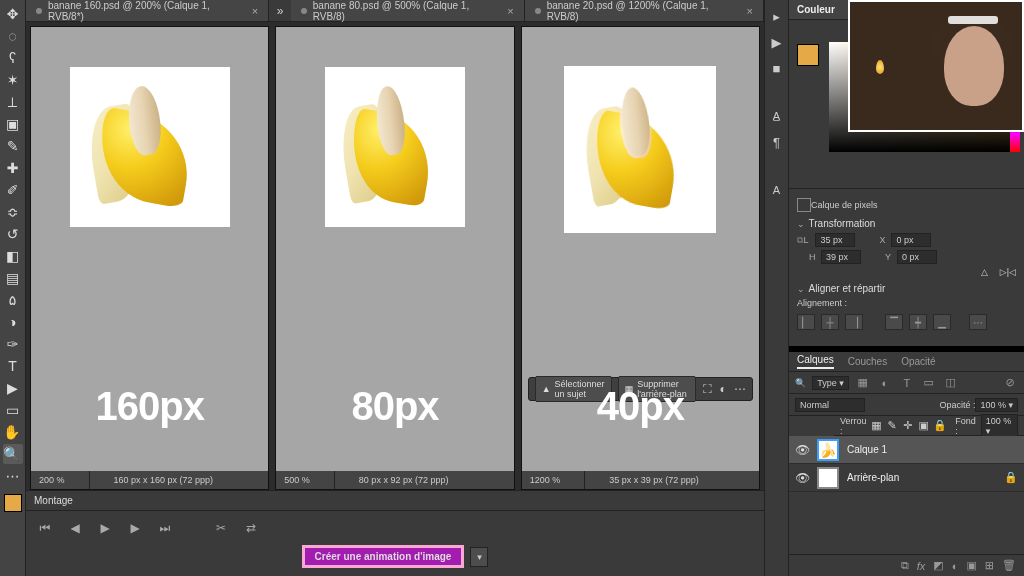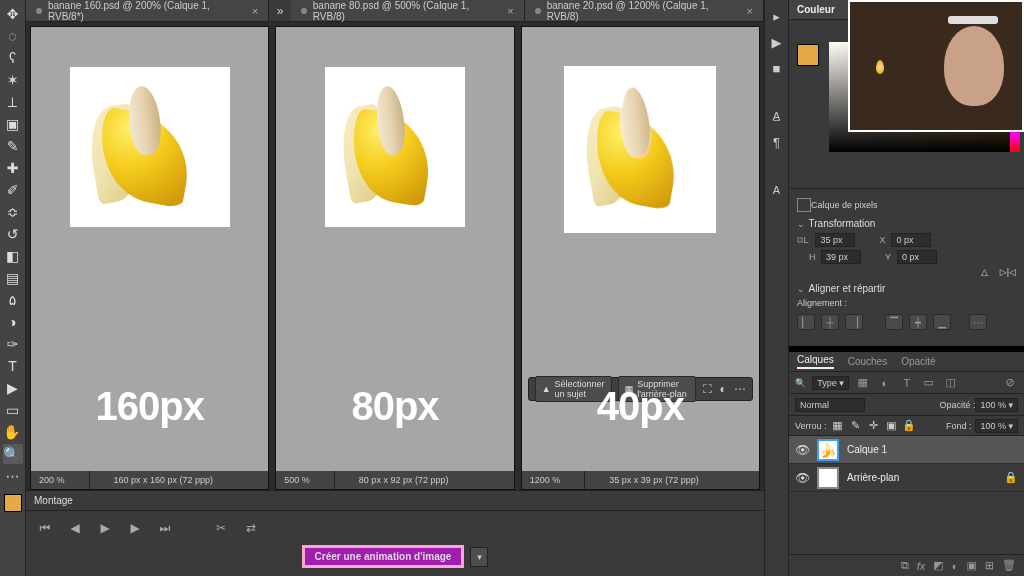--- a/index.html
+++ b/index.html
@@ -58,21 +58,21 @@
   .chev{color:#aaa;font-size:9px;margin-right:4px;}
   .align-row{display:flex;gap:6px;margin:6px 0;}
   .align-btn{width:18px;height:16px;background:#4a4a4a;border:1px solid #2a2a2a;display:flex;align-items:center;justify-content:center;color:#999;font-size:10px;}
   .layers-panel{flex:1;background:#3a3a3a;border-top:6px solid #000000;display:flex;flex-direction:column;}
   .lay-tabs{height:20px;display:flex;align-items:center;gap:14px;padding:0 8px;border-bottom:1px solid #222;font-size:10px;}
   .lay-tabs .t{color:#999;} .lay-tabs .t.active{color:#eee;border-bottom:2px solid #eee;padding-bottom:2px;}
   .lay-filter{height:22px;display:flex;align-items:center;gap:6px;padding:0 6px;border-bottom:1px solid #222;font-size:9px;}
   .lf-sel{background:#2d2d2d;border:1px solid #222;padding:1px 4px;}
   .lf-icn{width:16px;height:14px;color:#999;display:flex;align-items:center;justify-content:center;font-size:11px;}
   .lay-blend{height:22px;display:flex;align-items:center;padding:0 6px;border-bottom:1px solid #222;font-size:9px;}
-  .lay-lock{height:20px;display:flex;align-items:center;gap:4px;padding:0 6px;border-bottom:1px solid #222;font-size:9px;color:#ccc;}
+  .lay-lock{height:20px;display:flex;align-items:center;gap:4px;padding:0 6px;border-bottom:1px solid #222;font-size:9px;color:#ccc;margin-left:45px;}
   .lay-lock .lk{width:14px;height:14px;display:flex;align-items:center;justify-content:center;color:#ccc;font-size:11px;}
   .layer{height:28px;display:flex;align-items:center;gap:8px;padding:0 6px;border-bottom:1px solid #2d2d2d;}
   .layer.active{background:#555;}
   .eye{width:14px;color:#ddd;font-size:12px;}
   .thumb{width:22px;height:22px;background:#fff;border:2px solid #3aa0ff;display:flex;align-items:center;justify-content:center;font-size:14px;}
   .thumb.bg{border-color:#888;}
   .layer-name{font-size:10px;color:#eee;}
   .lock-icon{margin-left:auto;color:#bbb;font-size:11px;}
   .layers-bottom{height:22px;border-top:1px solid #222;display:flex;align-items:center;justify-content:flex-end;gap:8px;padding:0 8px;color:#999;font-size:11px;}
   

